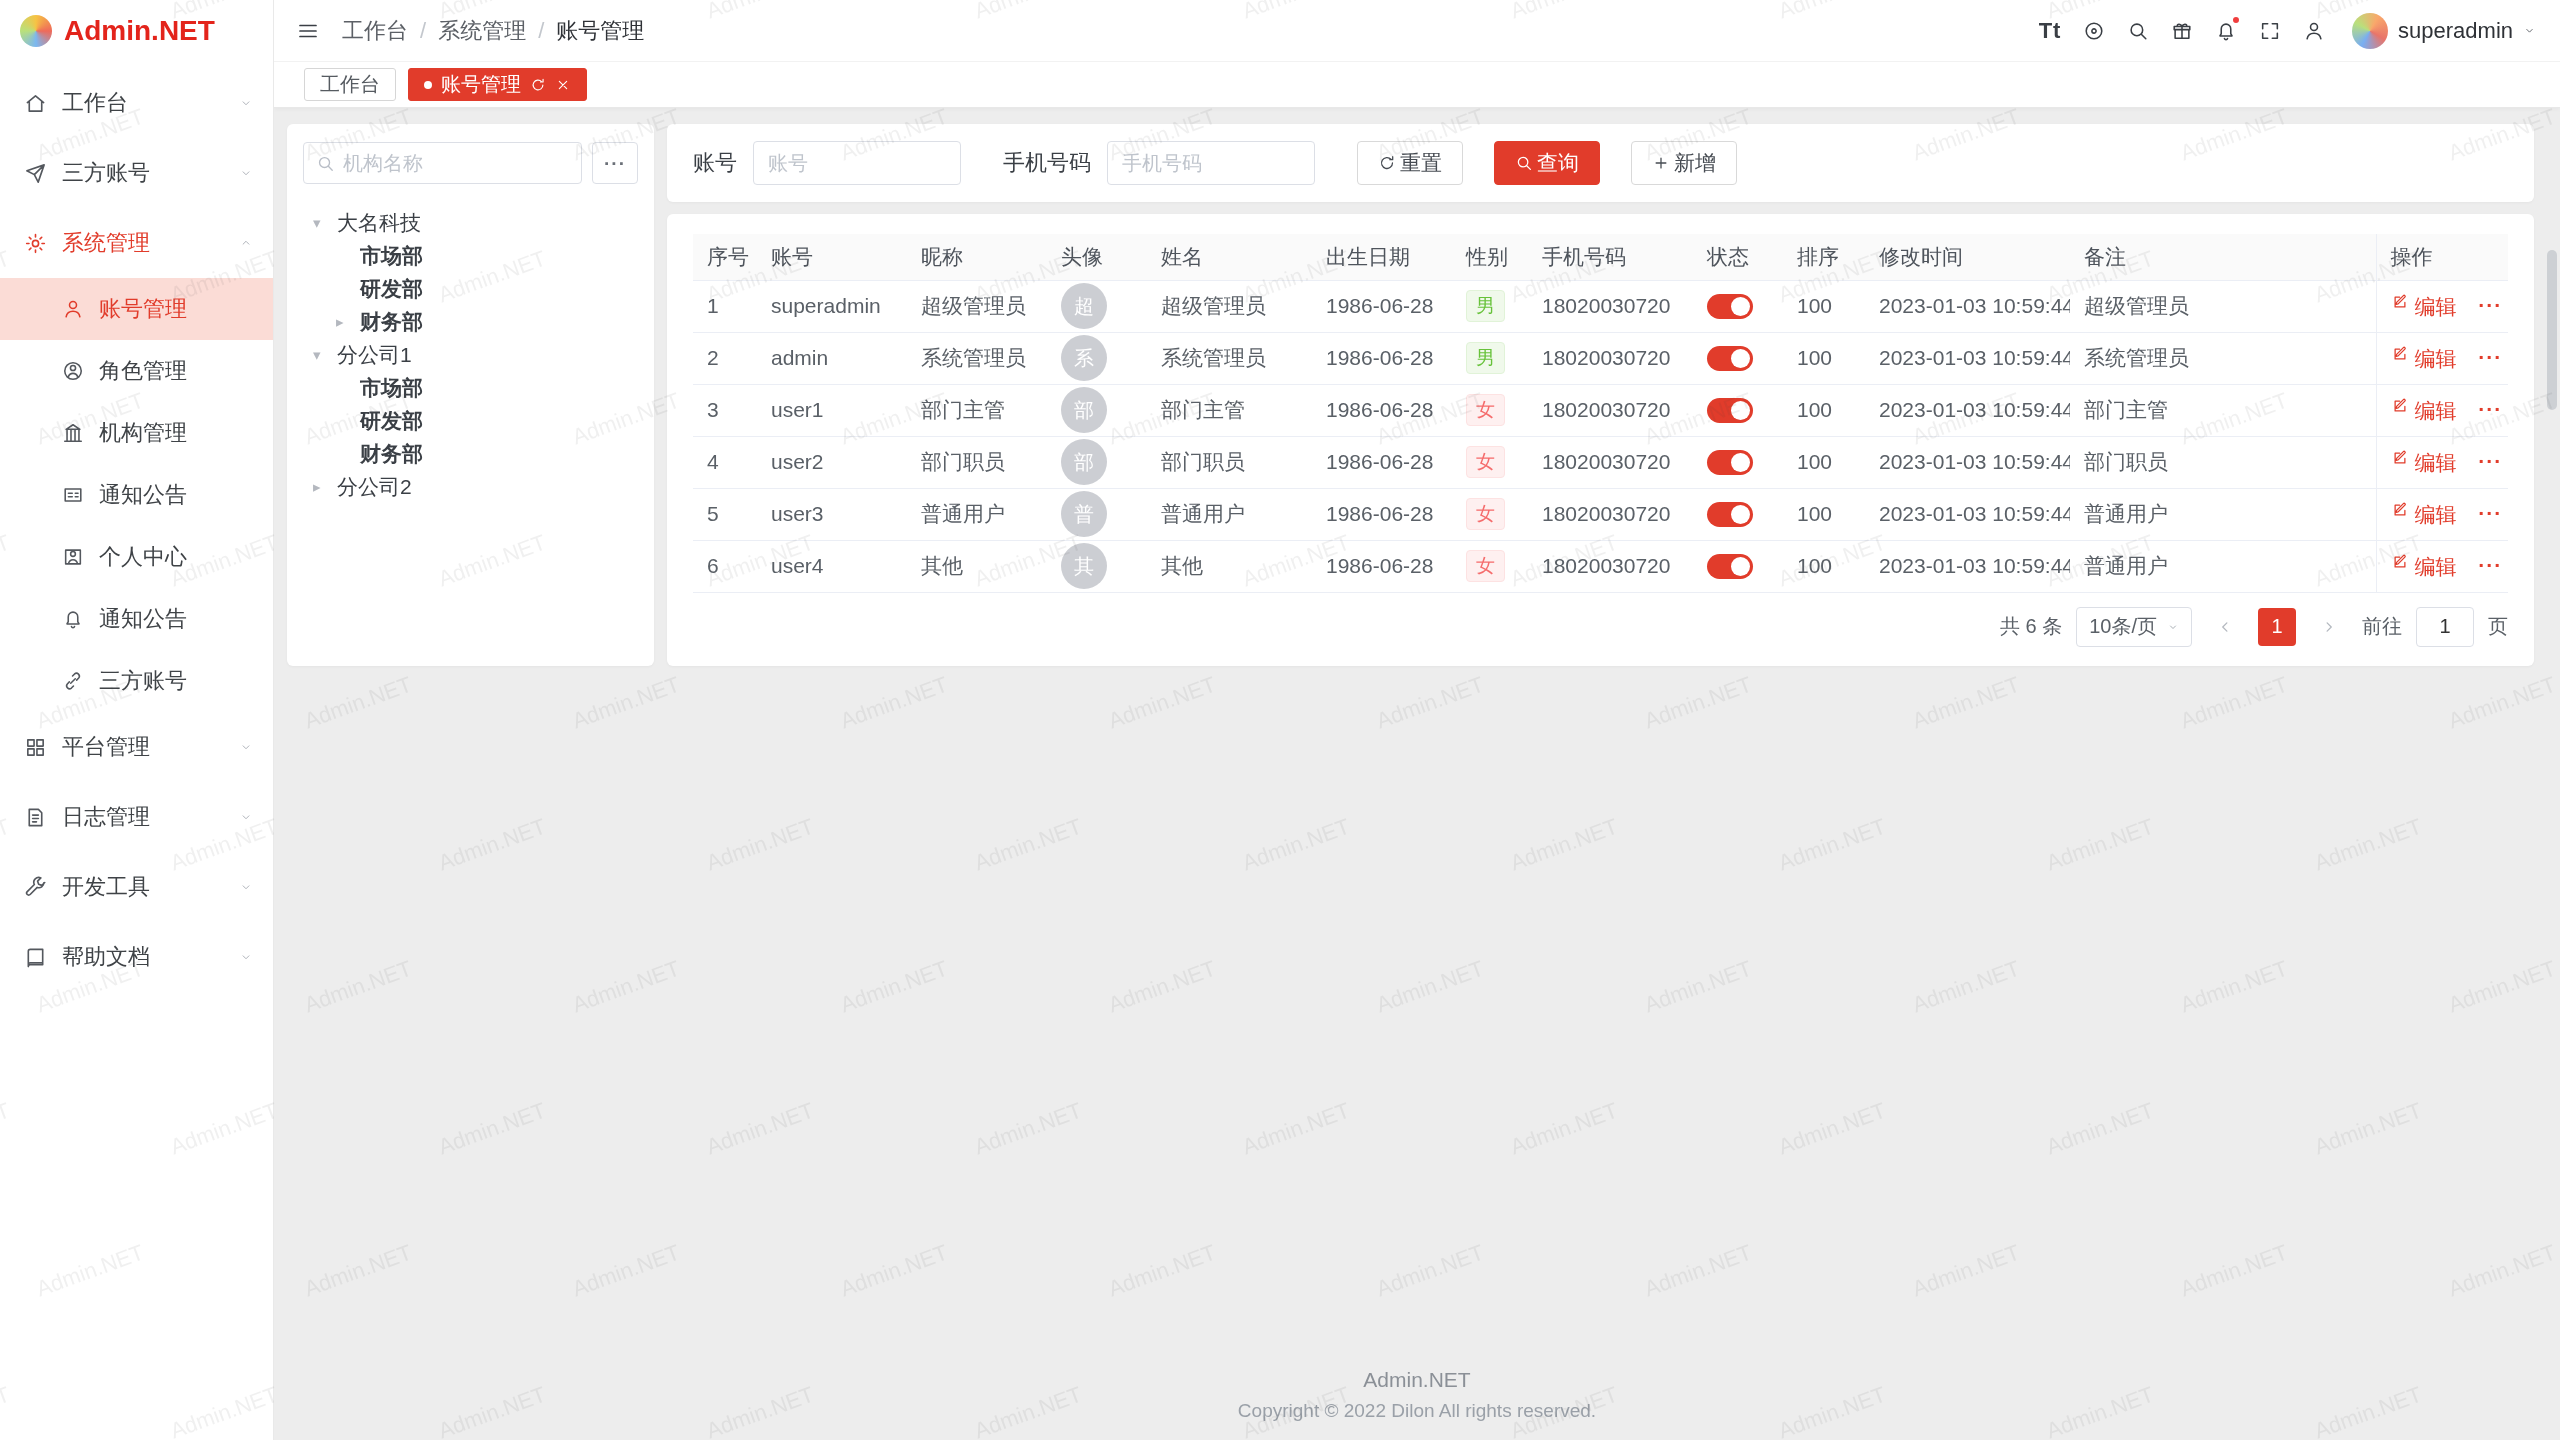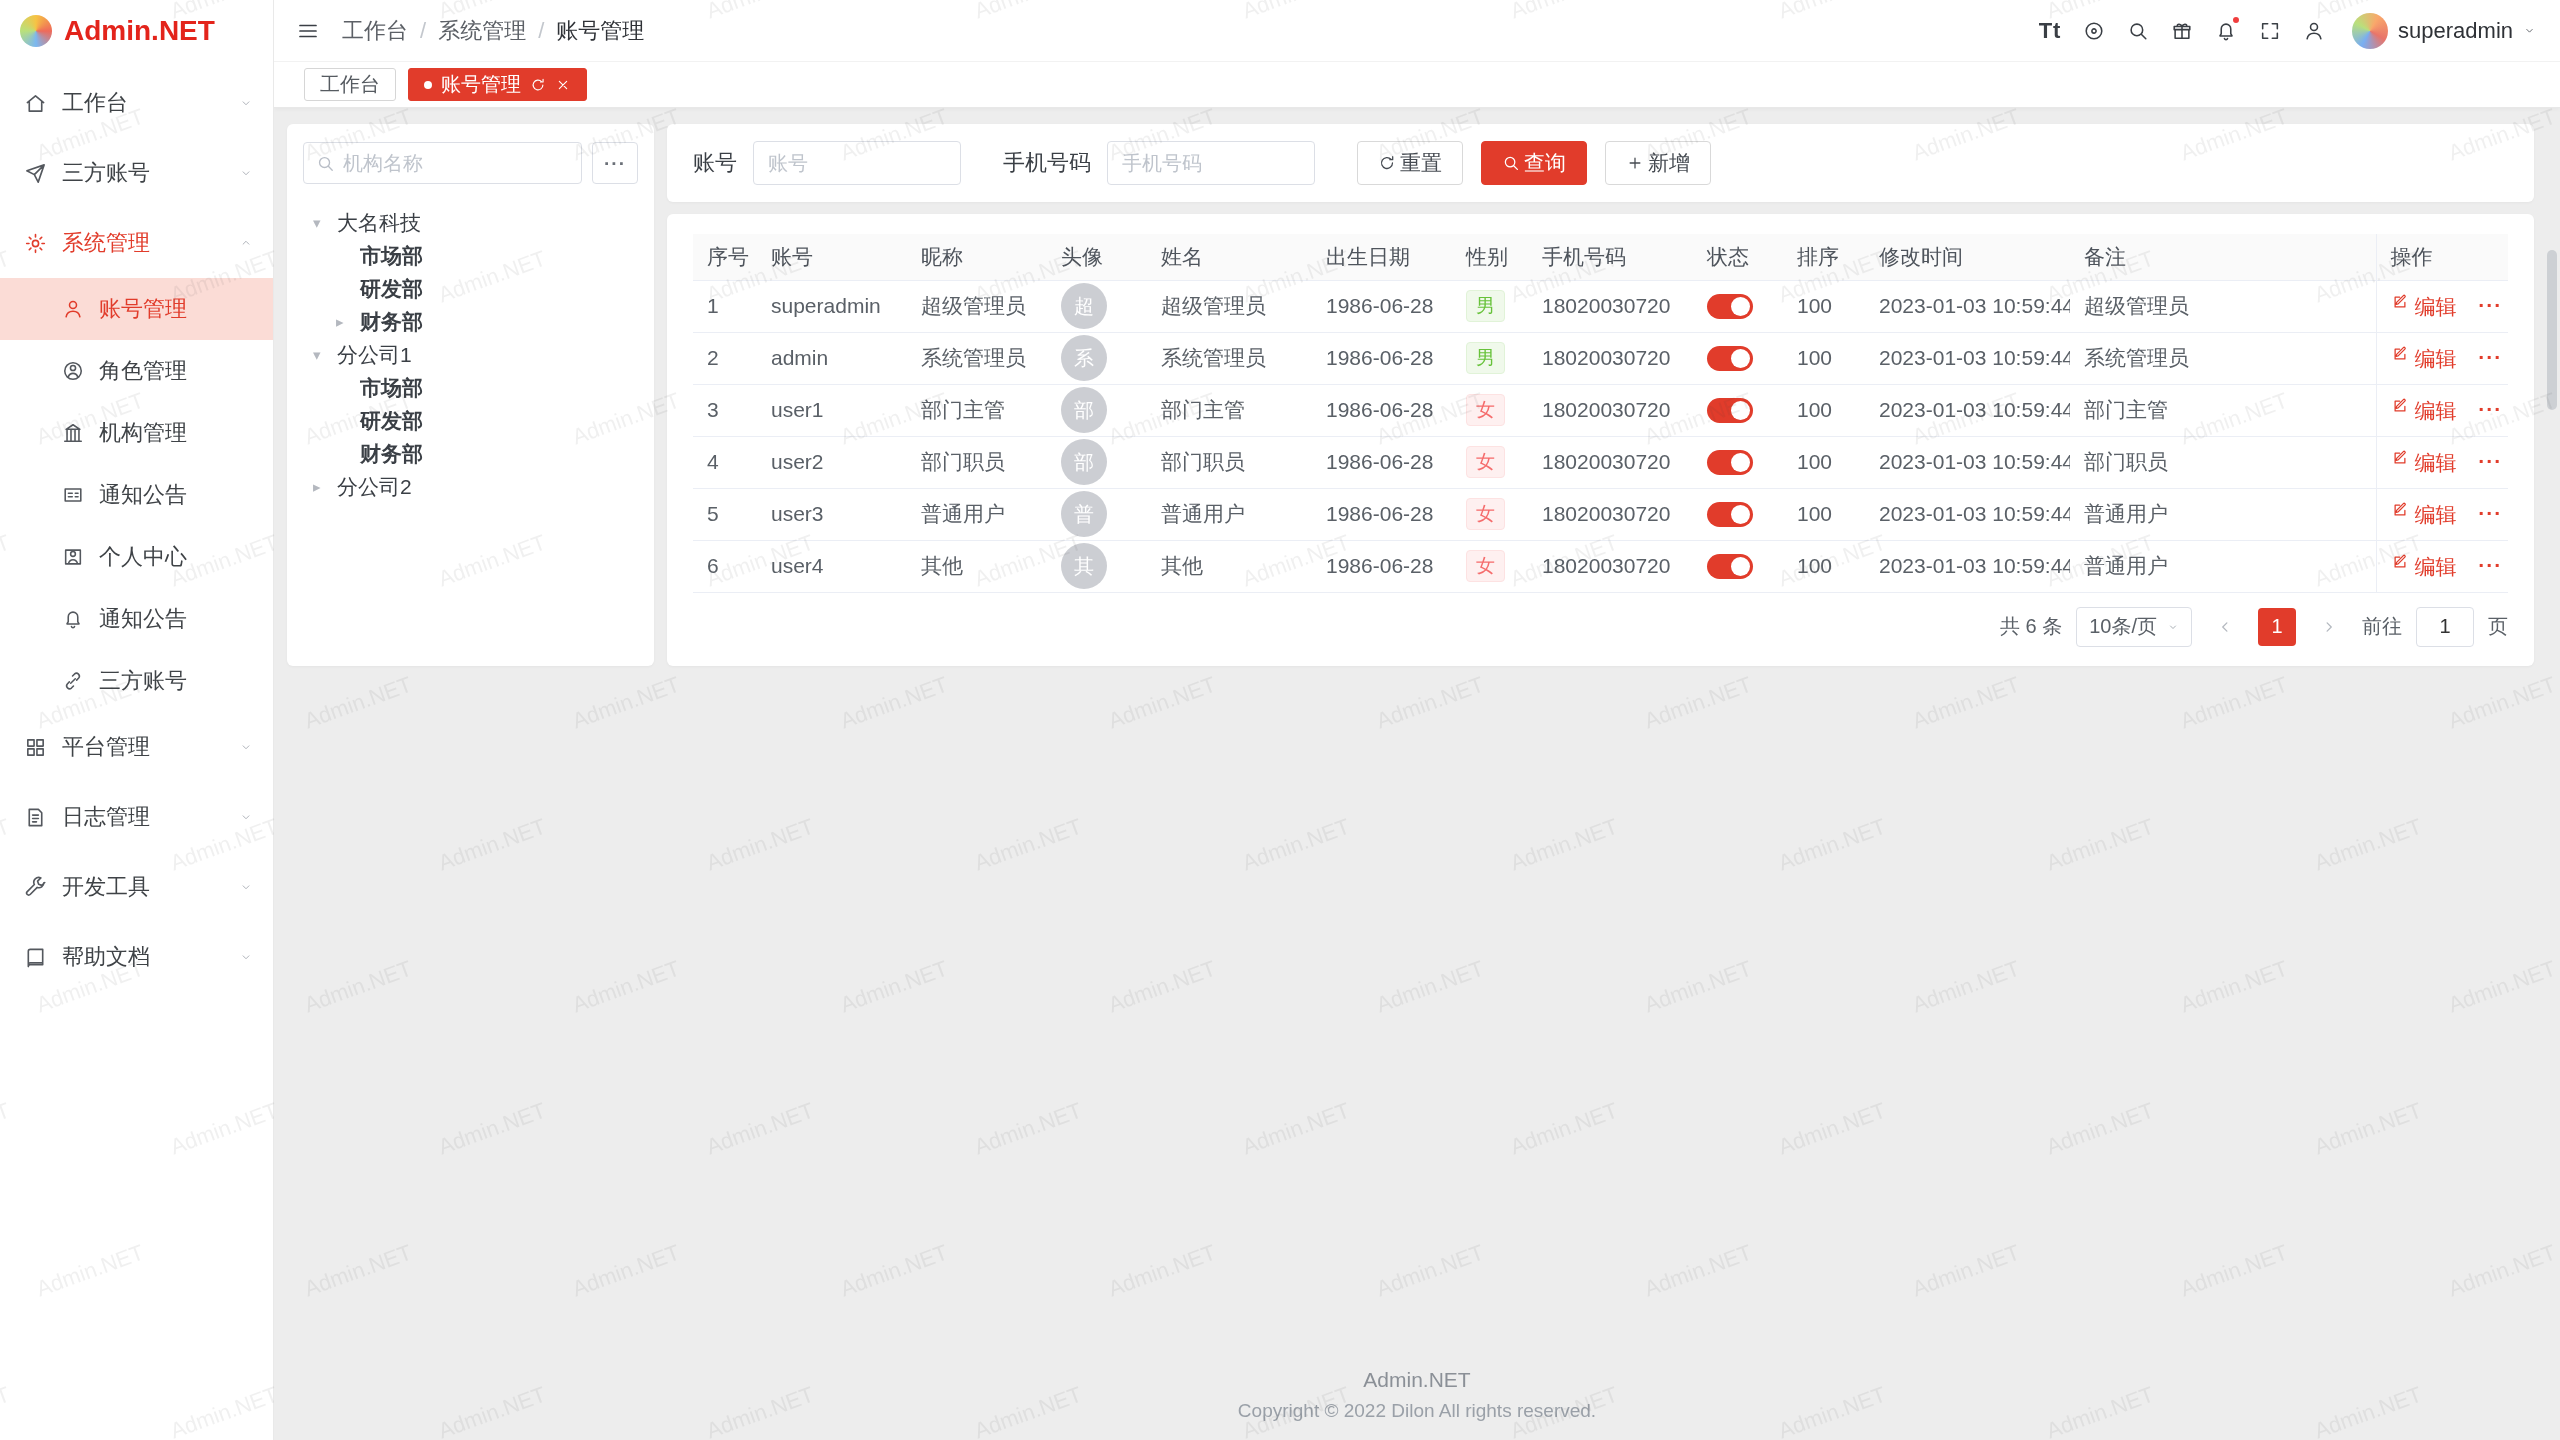--- a/index.html
+++ b/index.html
@@ -70,21 +70,21 @@
 
 .right-col{flex:1;display:flex;flex-direction:column;gap:12px;min-width:0}
 .filter-card{height:78px;display:flex;align-items:center;padding:0 26px}
 .fgroup{display:flex;align-items:center;margin-right:42px}
 .flabel{font-size:22px;color:#3a3f45;margin-right:16px;white-space:nowrap}
 .finput{width:208px;height:44px;border:1px solid #dcdfe6;border-radius:4px;padding:0 14px;font-size:20px;color:#333;outline:none;font-family:inherit}
 .finput::placeholder{color:#bfc4cc}
 .btn{height:44px;display:inline-flex;align-items:center;gap:4px;padding:0 20px;border-radius:4px;font-size:21px;cursor:pointer;border:1px solid #d9d9d9;background:#fff;color:#464b52;font-family:inherit;white-space:nowrap}
 .btn i{font-size:18px}
 .btn.primary{background:var(--primary);border-color:var(--primary);color:#fff}
-.btn+.btn{margin-left:18px}
+.btn+.btn{margin-left:31px}
 
 .table-card{padding:20px 26px;height:452px}
 table.grid{width:100%;border-collapse:collapse;table-layout:fixed}
 .grid th{height:46px;background:#fafafa;font-size:21px;color:#4e545c;font-weight:normal;text-align:left;padding-left:14px;white-space:nowrap;border-bottom:1px solid #ebeef5}
 .grid td{height:52px;border-bottom:1px solid #ebeef5;font-size:21px;color:#5a6067;padding-left:14px;white-space:nowrap;overflow:hidden}
 .grid th:last-child,.grid td:last-child{border-left:1px solid #ebeef5}
 .row-avatar{width:46px;height:46px;border-radius:50%;background:#ccced3;color:#fff;font-size:20px;display:inline-flex;align-items:center;justify-content:center;vertical-align:middle}
 .tag{display:inline-block;padding:3px 9px;border-radius:4px;font-size:19px;line-height:1.25;color:#67c23a;background:#f0f9eb;border:1px solid #e1f3d8}
 .tag.female{color:#f56c6c;background:#fef0f0;border-color:#fde2e2}
 .switch{width:46px;height:25px;border-radius:13px;background:var(--primary);display:inline-block;position:relative;vertical-align:middle;cursor:pointer}

